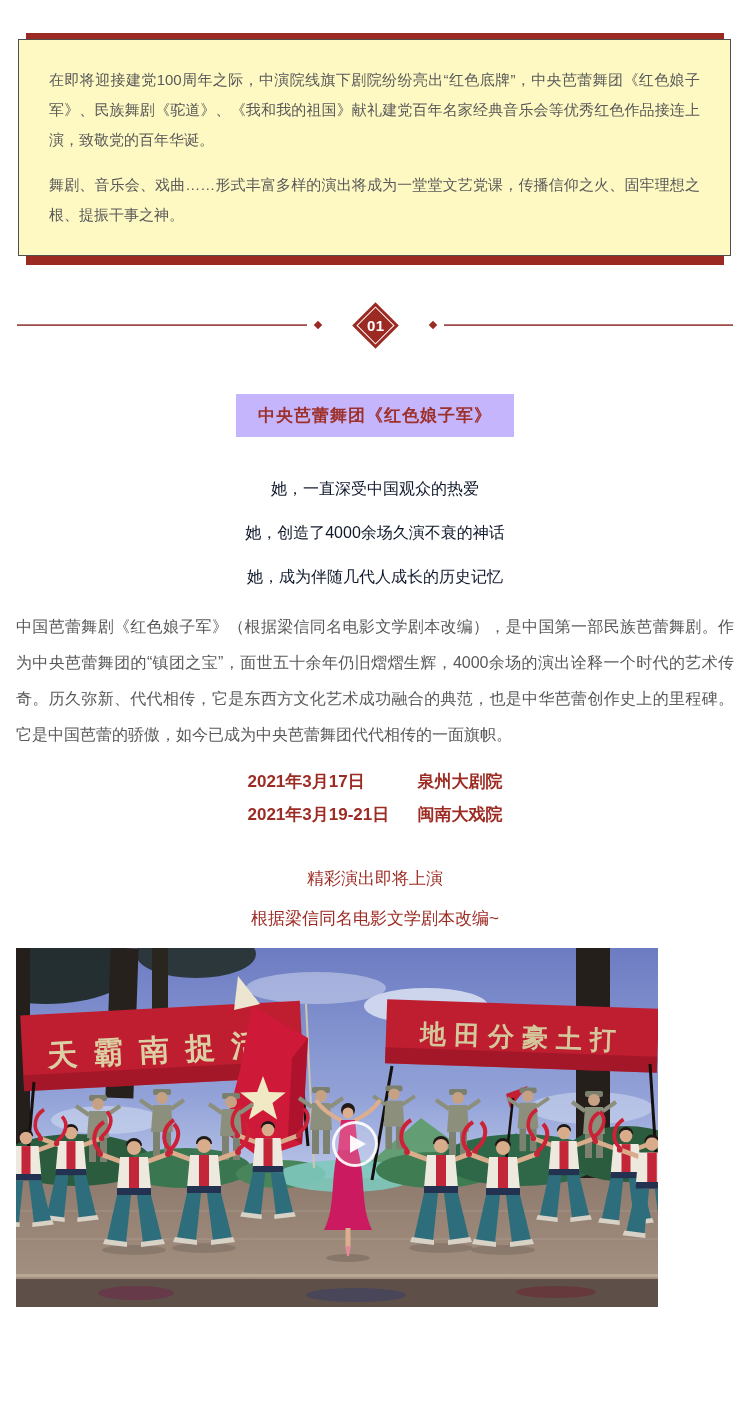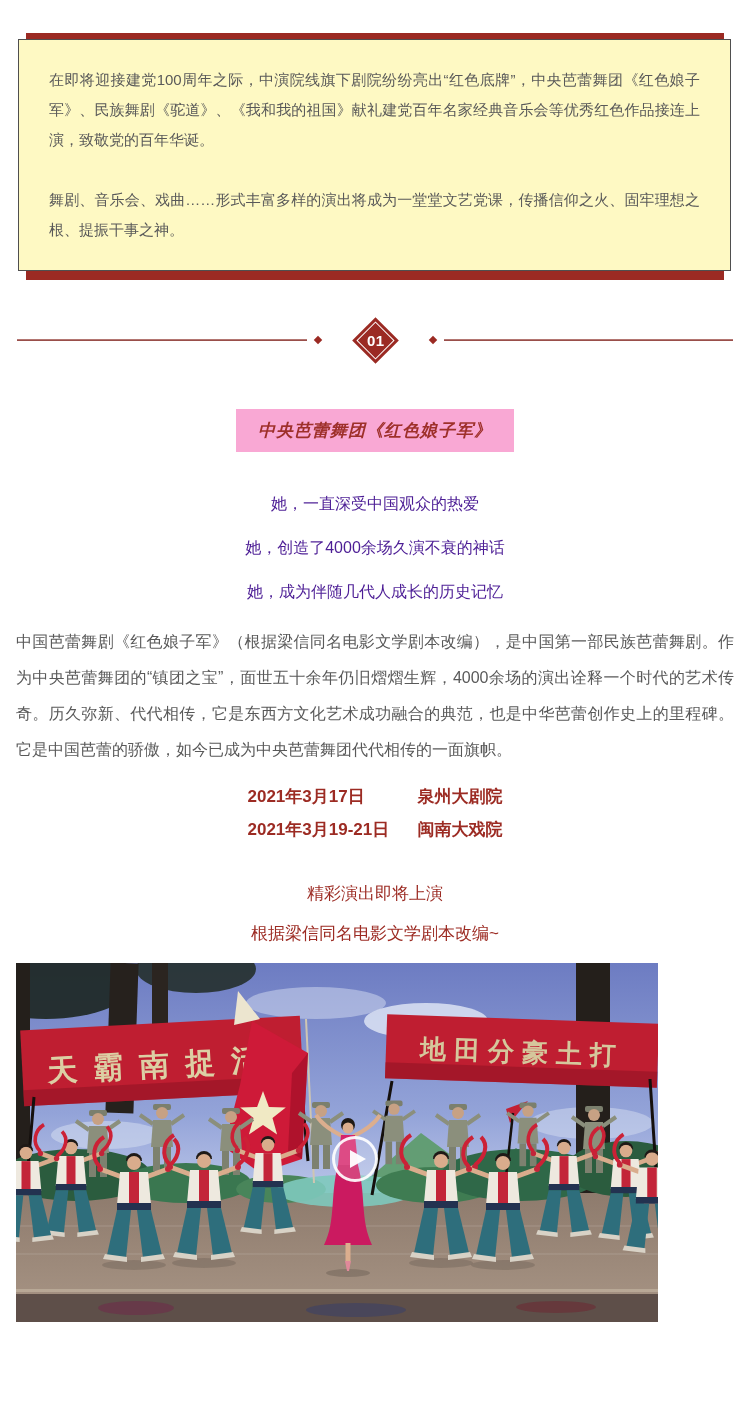--- a/index.html
+++ b/index.html
@@ -5,39 +5,39 @@
   html,body{margin:0;padding:0;background:#fff;}
   .page{position:relative;width:750px;height:1410px;background:#ffffff;overflow:hidden;
         font-family:"Liberation Sans","DejaVu Sans",sans-serif;}
 
   
   .intro-wrap{position:relative;margin:39px 19px 0 18px;}
   .red-backdrop{position:absolute;left:8px;right:7px;top:-6px;bottom:-9px;background:#9b2a23;}
   .intro-box{position:relative;background:#fef9c3;border:1px solid #4f4f4f;
              padding:25px 30px;color:#595959;font-size:15px;line-height:30px;text-align:justify;}
   .intro-box p{margin:0;}
-  .intro-box p + p{margin-top:30px;}
+  .intro-box p + p{margin-top:15px;}
 
   
   .divider{margin:52px 17px 0 17px;display:flex;align-items:center;height:34px;}
   .div-line{flex:1;height:2px;background:linear-gradient(#c08a86,#8d3b36);}
   .div-dot{width:6px;height:6px;background:#9b2a23;transform:rotate(45deg);margin:0 8px;}
   .diamond{width:33px;height:33px;background:#9b2a23;transform:rotate(45deg);
            margin:0 30px;position:relative;display:flex;align-items:center;justify-content:center;}
   .diamond::after{content:"";position:absolute;left:3px;top:3px;right:3px;bottom:3px;
            border:1.5px solid #ffffff;}
   .diamond span{transform:rotate(-45deg);color:#fff;font-weight:bold;font-size:15px;letter-spacing:0.5px;}
 
   
   .chip-row{margin-top:52px;text-align:center;}
-  .chip{display:inline-block;background:#f9a8d4;color:#9e302a;font-weight:bold;
-        font-size:17px;padding:10px 22px;letter-spacing:1px;font-style:italic;}
-
-  
-  .poem{margin-top:30px;text-align:center;color:#4c1d95;font-size:16px;line-height:44px;}
+  .chip{display:inline-block;background:#c4b5fd;color:#9e302a;font-weight:bold;
+        font-size:17px;padding:10px 22px;letter-spacing:1px;}
+
+  
+  .poem{margin-top:30px;text-align:center;color:#0f172a;font-size:16px;line-height:44px;}
 
   
   .body-text{margin:10px 16px 0 16px;color:#595959;font-size:16px;line-height:36px;text-align:justify;}
 
   
   .schedule{margin-top:12px;}
   .sched-row{display:flex;justify-content:center;color:#9c2b23;font-weight:bold;
              font-size:17px;line-height:33px;}
   .sched-date{width:170px;text-align:left;}
   .sched-venue{text-align:left;}

